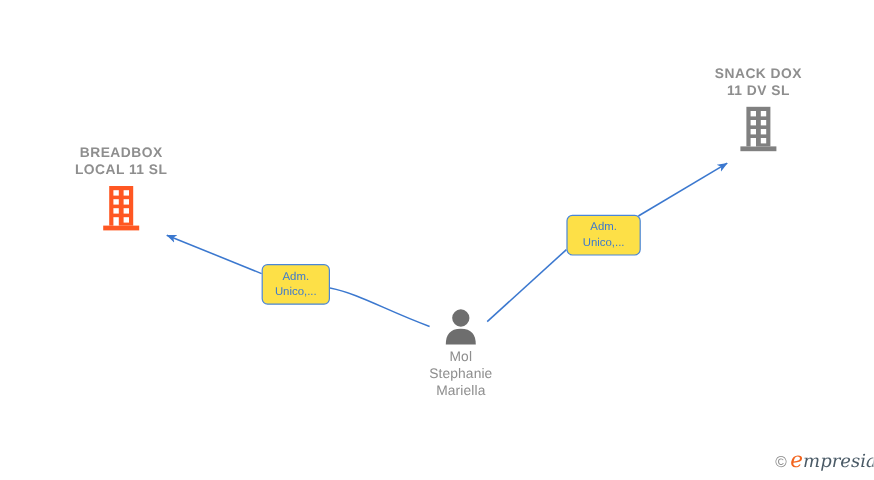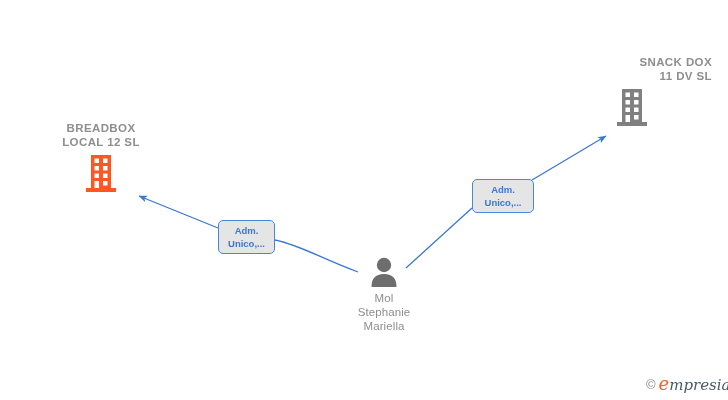--- a/index.html
+++ b/index.html
@@ -50,45 +50,43 @@
     margin: 4px auto 0 auto;
   }
   
   #node-breadbox {
     left: 21px;
     top: 122px;
   }
   #node-snackdox {
     left: 552px;
     top: 56px;
-    text-align: right;
   }
   
   #node-person {
     left: 304px;
     top: 256px;
   }
   #node-person .node-icon {
     margin: 0 auto 3px auto;
   }
 
   
   .edge-label {
     position: absolute;
     box-sizing: border-box;
-    background: #e5e5e5;
+    background: #fde047;
     border: 1px solid #4a86d8;
     border-radius: 5px;
     color: #3b78cf;
     font-size: 9.5px;
     line-height: 13px;
     text-align: center;
     padding-top: 3px;
     white-space: pre-line;
-    font-weight: bold;
   }
   #edge-label-left {
     left: 218px;
     top: 220px;
     width: 57px;
     height: 34px;
   }
   #edge-label-right {
     left: 472px;
     top: 179px;
@@ -136,21 +134,21 @@
 
     <path d="M 358,272 C 320,258 300,245 275,240" fill="none" stroke="#3b78cf" stroke-width="1.3"></path>
     <path d="M 218,228 L 139,196" fill="none" stroke="#3b78cf" stroke-width="1.3" marker-end="url(#arrowblue)"></path>
 
     <path d="M 406,268 L 472,208" fill="none" stroke="#3b78cf" stroke-width="1.3"></path>
     <path d="M 532,180 L 606,136" fill="none" stroke="#3b78cf" stroke-width="1.3" marker-end="url(#arrowblue)"></path>
   </svg>
 
   <div class="node" id="node-breadbox">
     <div class="node-label">BREADBOX
-LOCAL 12  SL</div>
+LOCAL 11  SL</div>
     <svg class="node-icon" width="34" height="40" viewBox="0 0 34 40">
       <rect x="7" y="2" width="20" height="33" fill="#ff5722"></rect>
       <rect x="2" y="35" width="30" height="4" fill="#ff5722"></rect>
       <rect x="10.5" y="5.5" width="4.5" height="4.5" fill="#ffffff"></rect>
       <rect x="19" y="5.5" width="4.5" height="4.5" fill="#ffffff"></rect>
       <rect x="10.5" y="13" width="4.5" height="4.5" fill="#ffffff"></rect>
       <rect x="19" y="13" width="4.5" height="4.5" fill="#ffffff"></rect>
       <rect x="10.5" y="20.5" width="4.5" height="4.5" fill="#ffffff"></rect>
       <rect x="19" y="20.5" width="4.5" height="4.5" fill="#ffffff"></rect>
       <rect x="10.5" y="28" width="4.5" height="7" fill="#ffffff"></rect>

